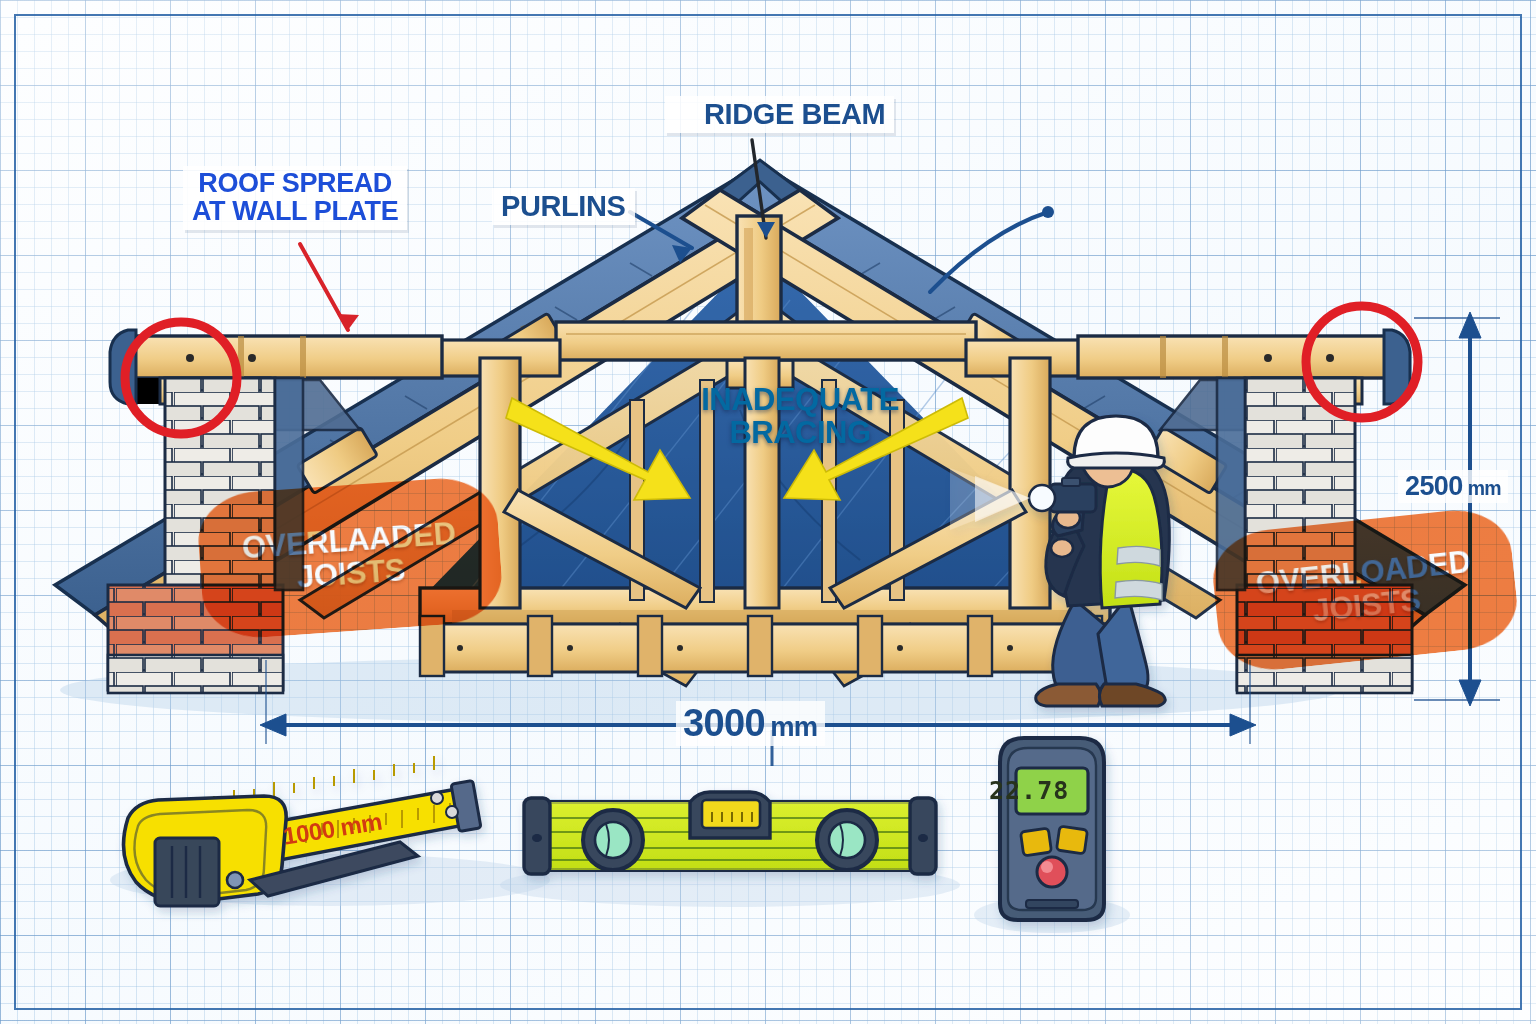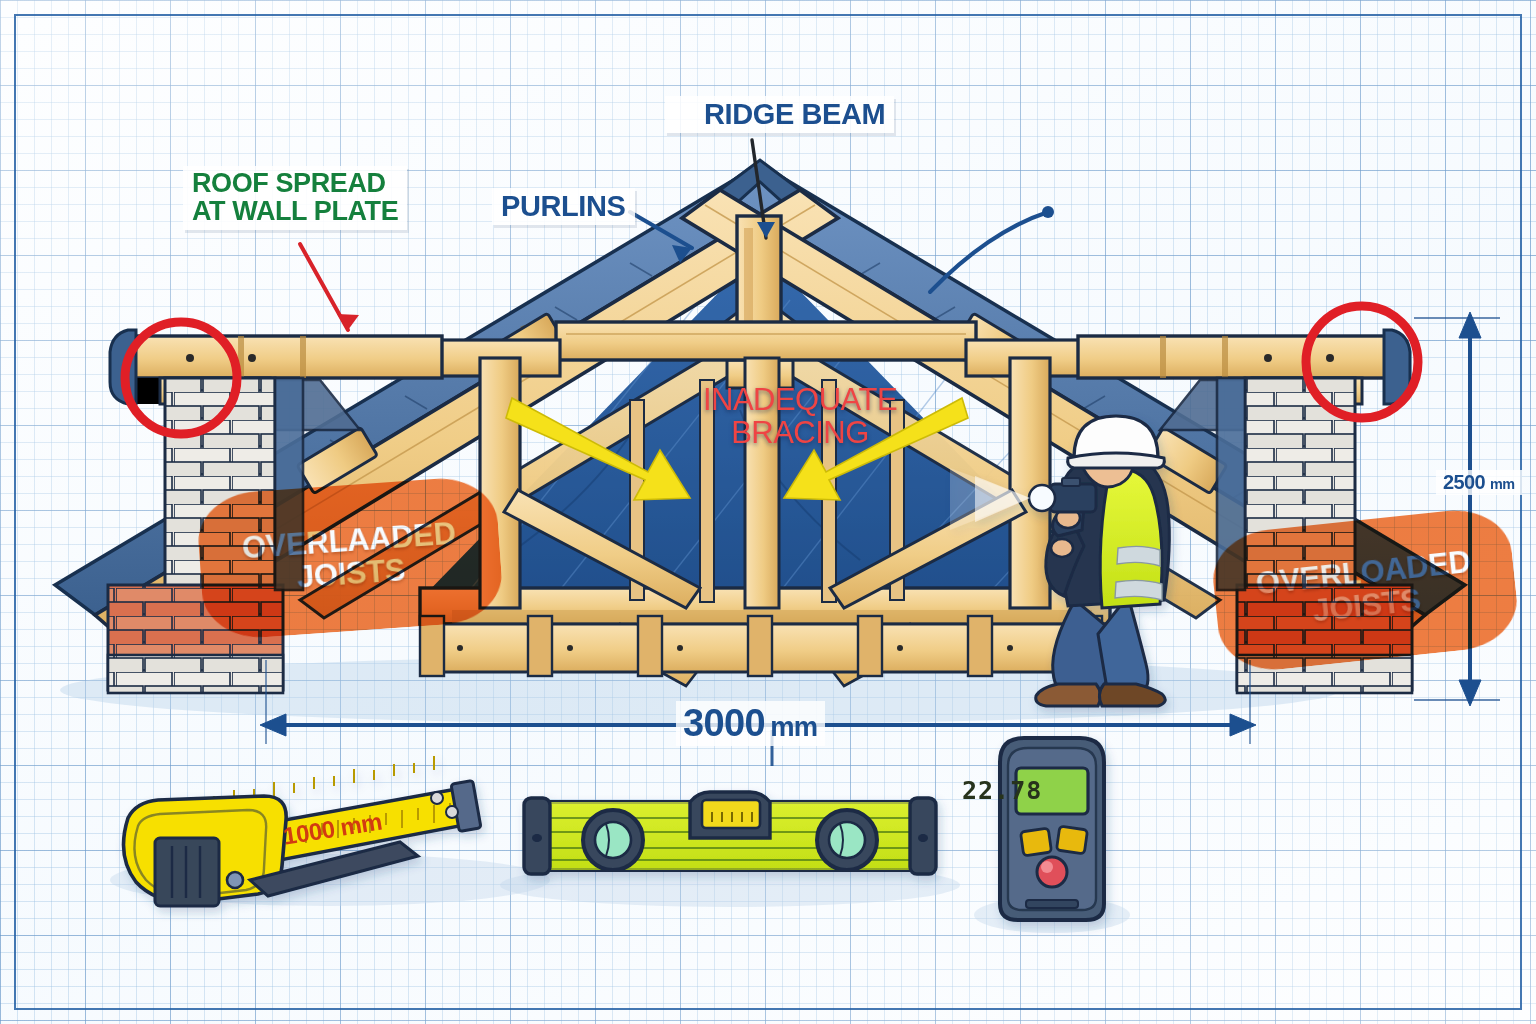--- a/index.html
+++ b/index.html
@@ -47,21 +47,21 @@
     background:rgba(255,255,255,.86);
     padding:3px 9px 4px 9px;
     line-height:1.05;
     letter-spacing:-0.4px;
     font-weight:bold;
     box-shadow:2px 3px 0 rgba(120,140,165,.20);
     white-space:pre-line;
     text-align:left;
   }
   .callout.blue{ color:#1c4f8f; }
-  .callout.red{ color:#15803d; }
+  .callout.red{ color:#1d4ed8;text-align:center; }
 
   
   .pill{
     position:absolute;
     background:rgba(240,98,24,.82);
     border-radius:60px / 48px;
     display:flex;align-items:center;justify-content:center;
     text-align:center;
     color:#fff;
     font-weight:bold;
@@ -78,22 +78,22 @@
     color:#1c4f8f;
     font-weight:bold;
     letter-spacing:-0.6px;
     background:rgba(255,255,255,.80);
     padding:1px 7px;
   }
   .dimtext .unit{font-size:.72em;}
 
   .brace-text{
     position:absolute;
-    color:#ef4444;
-    font-weight:normal;
+    color:#0369a1;
+    font-weight:bold;
     text-align:center;
     line-height:1.06;
     letter-spacing:-0.5px;
     white-space:pre-line;
     text-shadow:0 2px 4px rgba(20,40,80,.55);
   }
 
   .tool-text{
     position:absolute;
     font-weight:bold;
@@ -534,25 +534,25 @@
   </div>
 
   <div class="pill" style="left:1215px;top:520px;width:300px;height:140px;font-size:31px;transform:rotate(-6deg);">
     <span>OVERLOADED
 JOISTS</span>
   </div>
 
   <div class="brace-text" style="left:640px;top:384px;width:320px;font-size:31px;">INADEQUATE
 BRACING</div>
 
-  <div class="dimtext" style="left:1436px;top:470px;font-size:20px;">
+  <div class="dimtext" style="left:1398px;top:470px;font-size:27px;">
     <span>2500</span><span class="unit" style="margin-left:5px;">mm</span>
   </div>
 
   <div class="dimtext" style="left:676px;top:701px;font-size:38px;">
     <span>3000</span><span class="unit" style="margin-left:5px;">mm</span>
   </div>
 
   <div class="tool-text" style="left:283px;top:815px;font-size:24px;color:#d23b11;transform:rotate(-9deg);">1000 mm</div>
 
-  <div class="lcd-text" style="left:962px;top:776px;font-size:25px;">22.78</div>
+  <div class="lcd-text" style="left:989px;top:776px;font-size:25px;">22.78</div>
 
 </div>
 
 </body></html>

